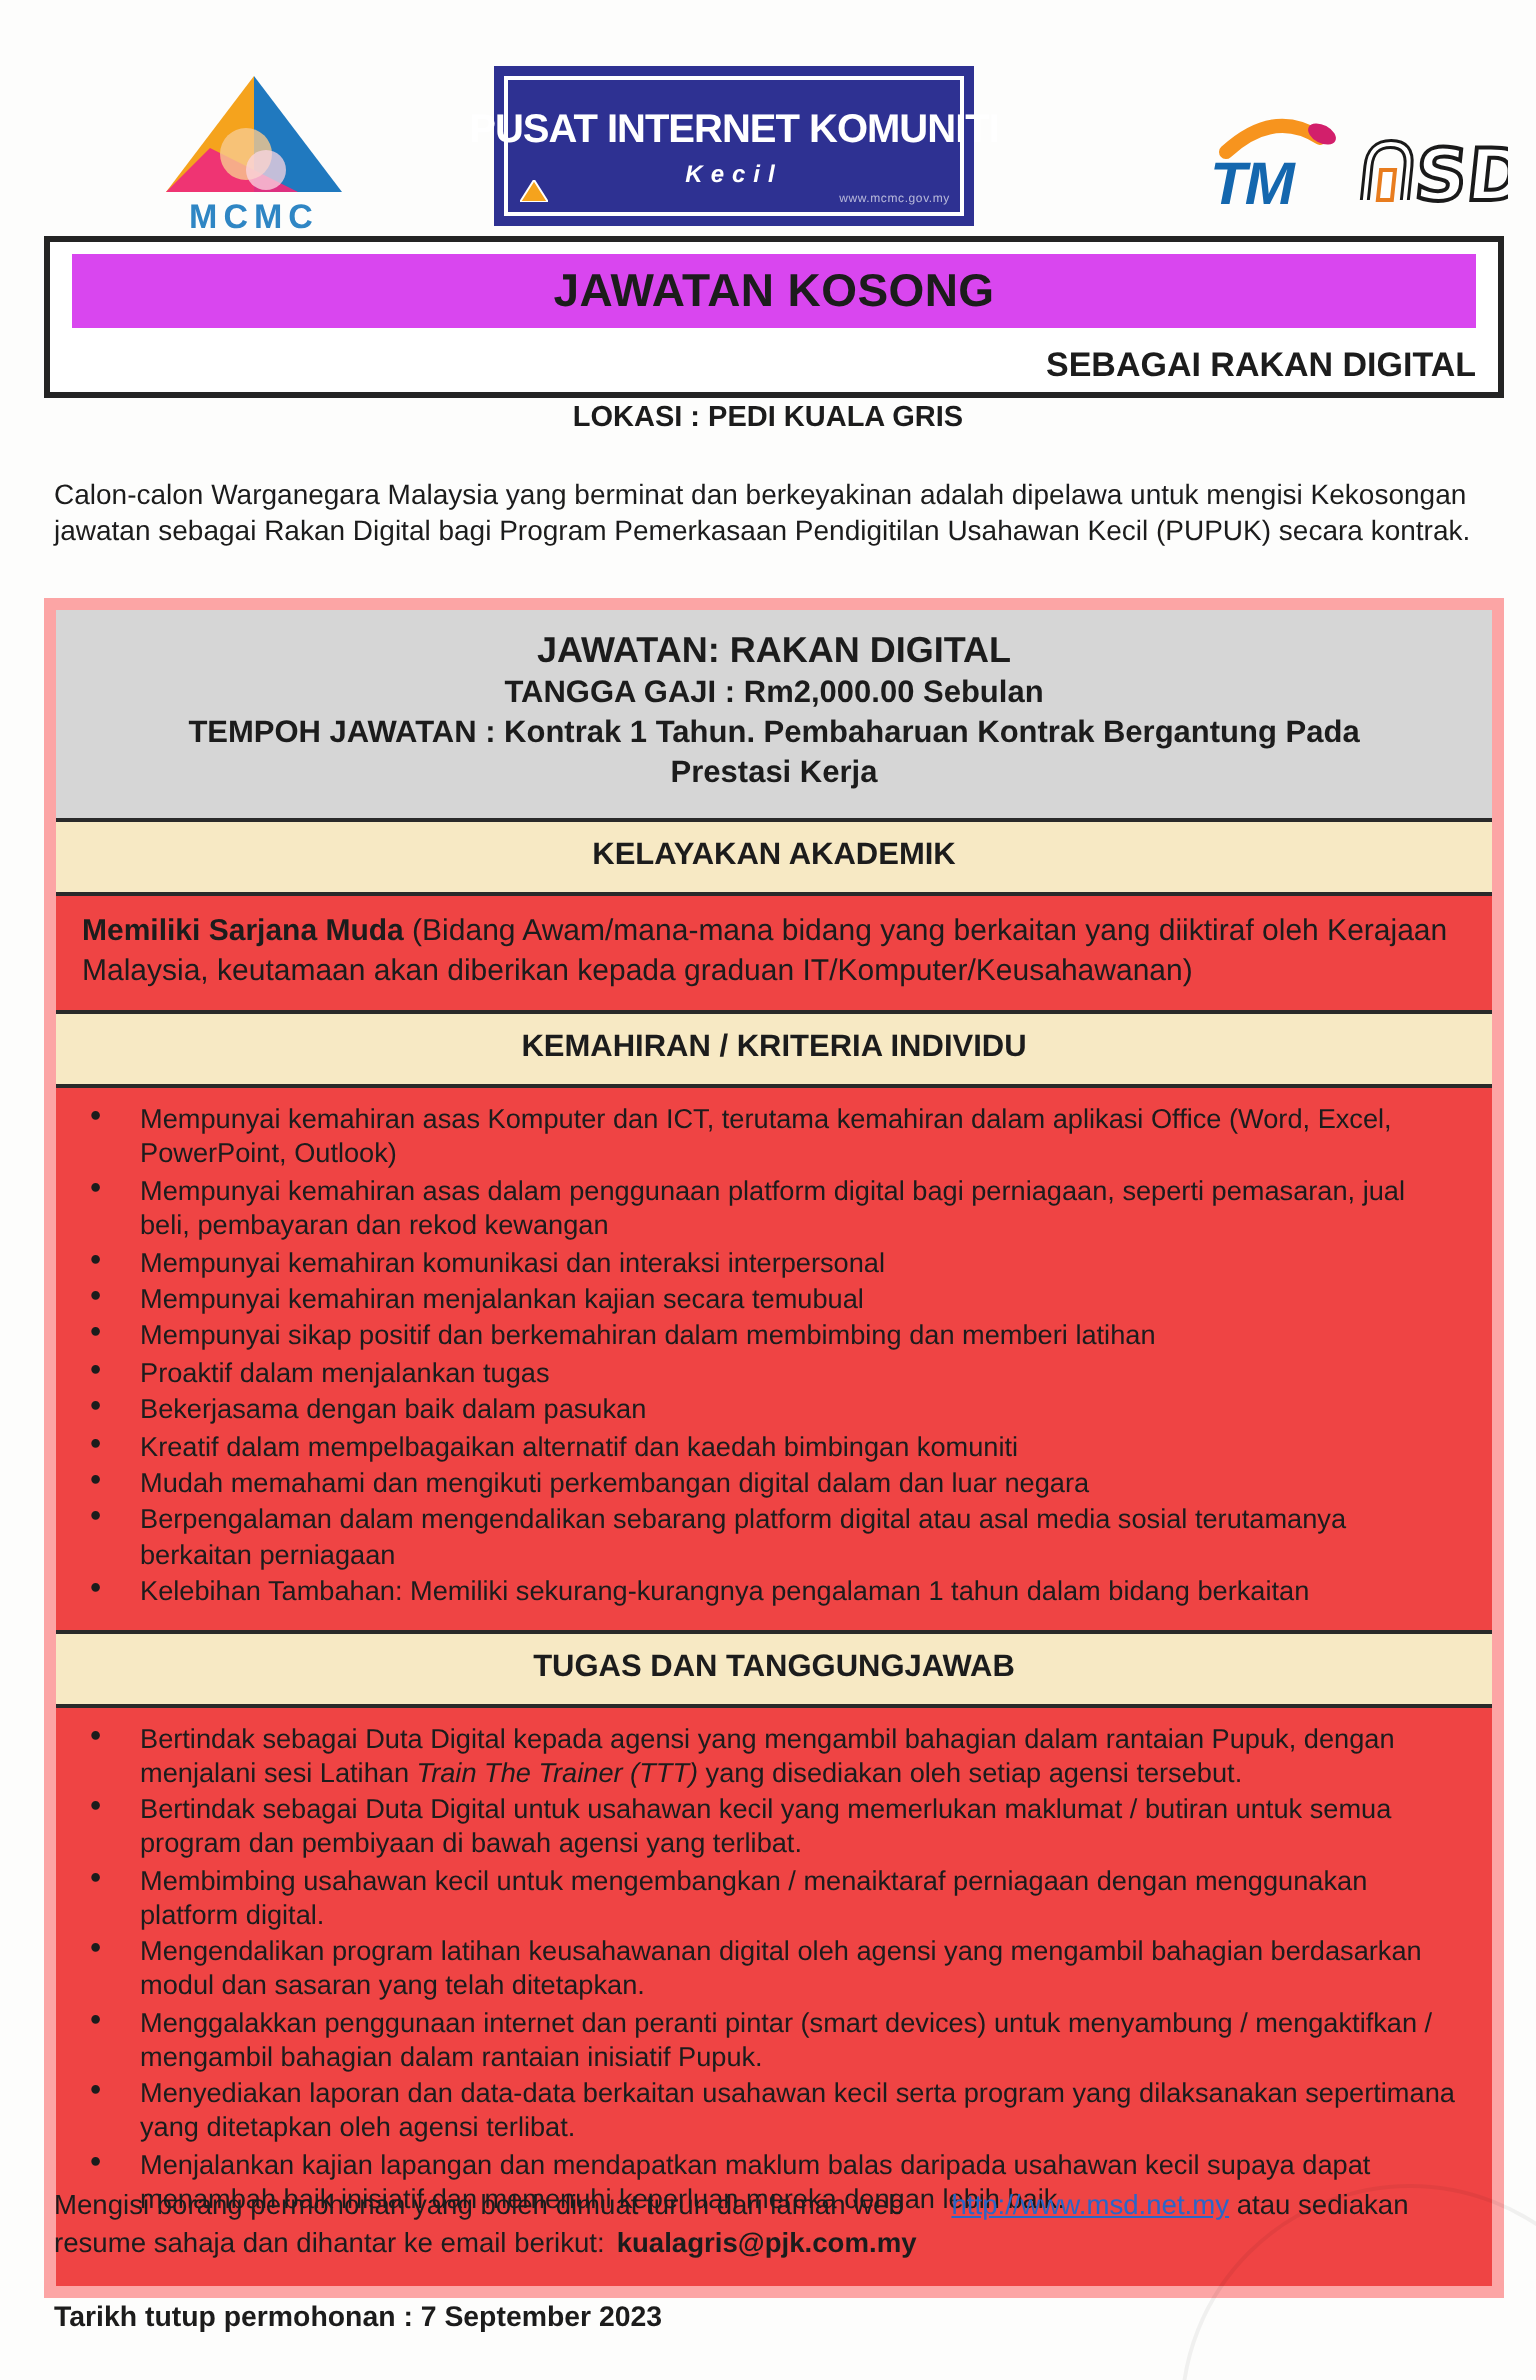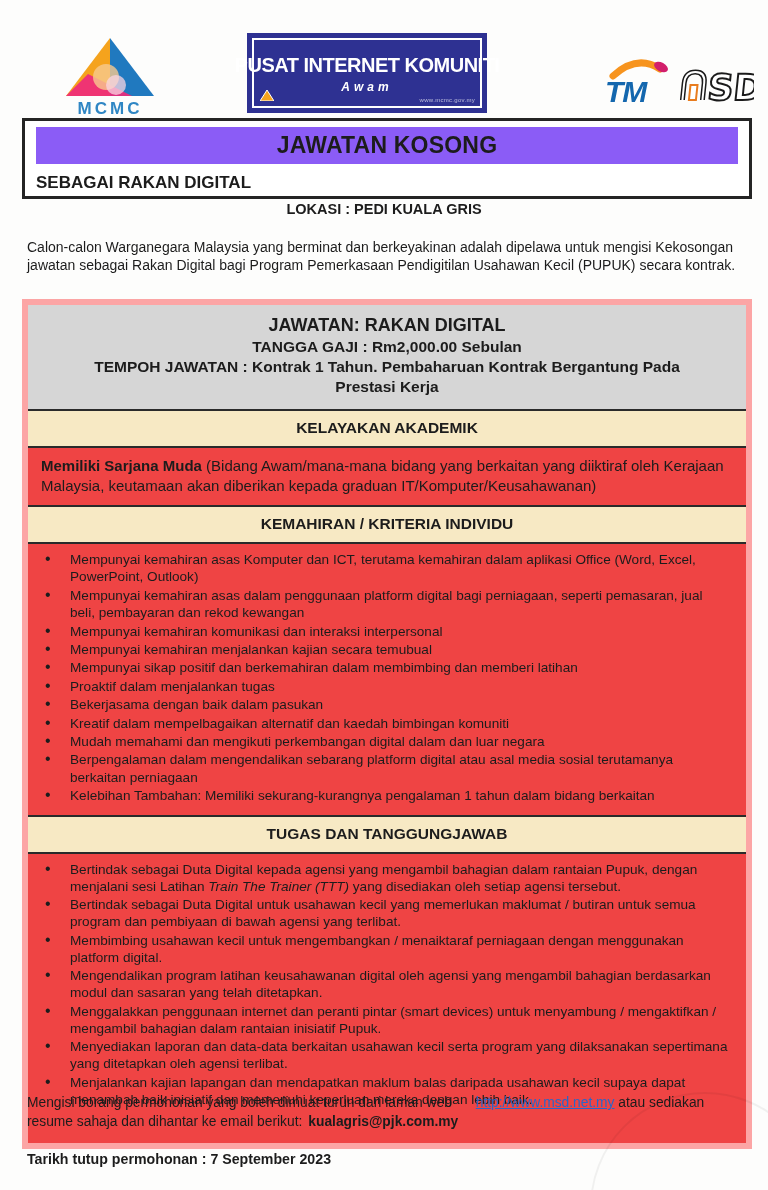--- a/index.html
+++ b/index.html
@@ -1,35 +1,35 @@
 <!DOCTYPE html>
 <html><head>
 <meta charset="utf-8">
 <style>
   * { margin:0; padding:0; box-sizing:border-box; }
   html,body { background:#ffffff; }
   body { font-family:"Liberation Sans", sans-serif; color:#1c1c1c; }
   .page { position:relative; width:768px; height:1190px; background:#fdfdfc; overflow:hidden; margin:0 auto; }
 
   
-  .logo-mcmc { position:absolute; left:42px; top:36px; width:136px; height:80px; text-align:center; }
+  .logo-mcmc { position:absolute; left:59px; top:36px; width:136px; height:80px; text-align:center; }
   .pedi-sign { position:absolute; left:247px; top:33px; width:240px; height:80px; background:#2e3192; padding:5px; }
   .pedi-inner { width:100%; height:100%; border:2px solid #ffffff; position:relative; display:flex; flex-direction:column; align-items:center; justify-content:center; }
   .pedi-title { color:#ffffff; font-weight:bold; font-size:20px; letter-spacing:-0.5px; white-space:nowrap; margin-top:2px; }
   .pedi-sub { color:#ffffff; font-weight:bold; font-style:italic; font-size:12px; letter-spacing:4px; margin-top:3px; }
   .pedi-tri { position:absolute; left:6px; bottom:5px; }
   .pedi-url { position:absolute; right:5px; bottom:3px; color:#ffffff; opacity:0.65; font-size:6px; letter-spacing:0.3px; }
   .logo-tm { position:absolute; left:604px; top:58px; width:66px; height:48px; }
   .logo-msd { position:absolute; left:674px; top:66px; width:80px; height:40px; }
 
   
   .title-box { position:absolute; left:22px; top:118px; width:730px; height:81px; background:#ffffff; border:3px solid #242424; padding:6px 11px 0 11px; }
-  .title-bar { background:#8b5cf6; height:37px; display:flex; align-items:center; justify-content:center; }
+  .title-bar { background:#d946ef; height:37px; display:flex; align-items:center; justify-content:center; }
   .title-bar span { font-weight:bold; font-size:23px; letter-spacing:0.2px; }
-  .title-sub { text-align:left; font-weight:bold; font-size:17px; margin-top:9px; }
+  .title-sub { text-align:right; font-weight:bold; font-size:17px; margin-top:9px; }
   .location { position:absolute; left:0; top:201px; width:100%; text-align:center; font-weight:bold; font-size:14.5px; }
   .intro { position:absolute; left:27px; top:239px; width:718px; font-size:14px; line-height:17.5px; }
 
   
   .job-table { position:absolute; left:22px; top:299px; width:730px; border:6px solid #fca5a5; background:#ef4444; }
   .jt-row + .jt-row { border-top:2px solid #2a2a2a; }
   .row-job { background:#d6d6d6; text-align:center; font-weight:bold; padding:9px 46px 12px 46px; }
   .row-job .l1 { font-size:18px; line-height:23px; }
   .row-job .l2 { font-size:15.5px; line-height:20px; }
   .row-job .l3 { font-size:15.5px; line-height:20px; }
@@ -63,21 +63,21 @@
       <polygon points="46,38 90,60 24,60" fill="#ee2a7b" opacity="0.92"></polygon>
       <circle cx="64" cy="41" r="13" fill="#f8c98f" opacity="0.8"></circle>
       <circle cx="74" cy="49" r="10" fill="#f9d5e2" opacity="0.75"></circle>
       <text x="68" y="78" text-anchor="middle" font-size="17" font-weight="bold" letter-spacing="3" fill="#2f86c4">MCMC</text>
     </svg>
   </div>
 
   <div class="pedi-sign">
     <div class="pedi-inner">
       <div class="pedi-title">PUSAT INTERNET KOMUNITI</div>
-      <div class="pedi-sub">Awam</div>
+      <div class="pedi-sub">Kecil</div>
       <svg class="pedi-tri" width="14" height="11" viewBox="0 0 14 11">
         <polygon points="7,0 14,11 0,11" fill="#f5a31d" stroke="#ffffff" stroke-width="1"></polygon>
       </svg>
       <div class="pedi-url">www.mcmc.gov.my</div>
     </div>
   </div>
 
   <div class="logo-tm">
     <svg width="66" height="48" viewBox="0 0 66 48">
       <path d="M9 18 Q33 -4 56 11" stroke="#f7941e" stroke-width="7" fill="none" stroke-linecap="round"></path>

